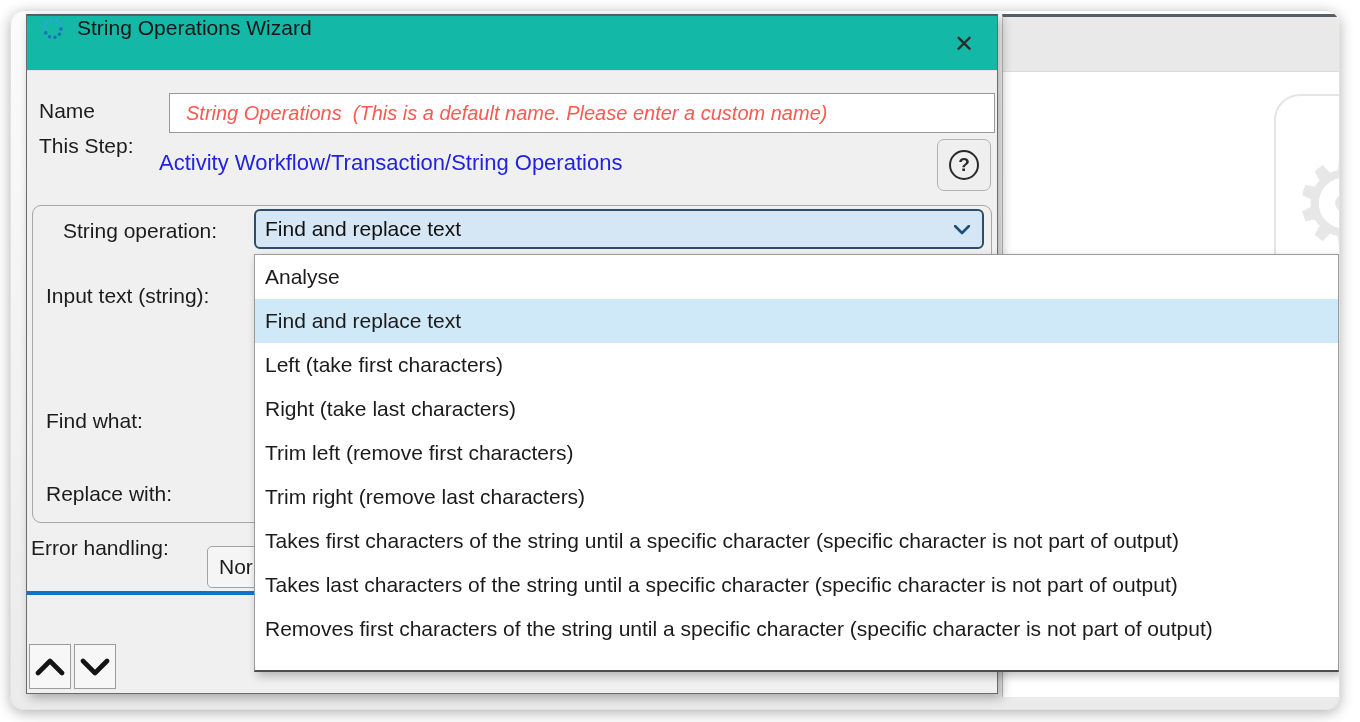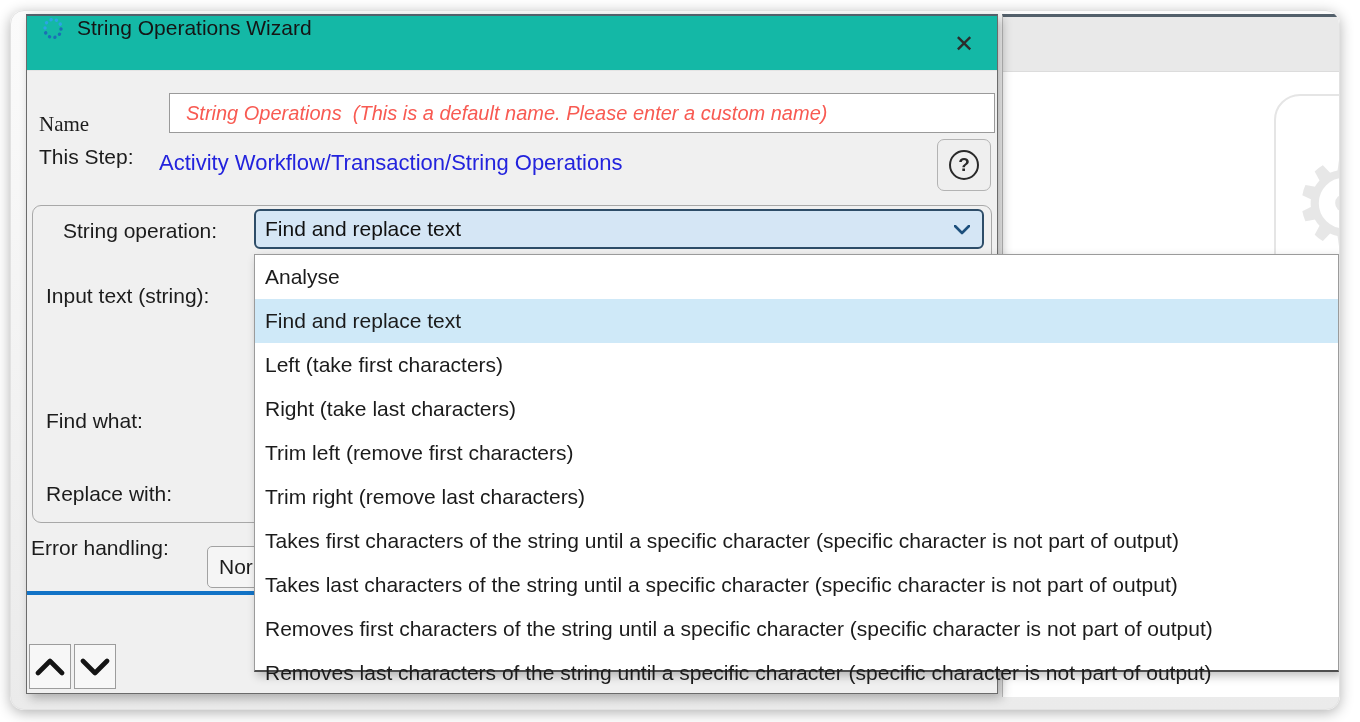--- a/index.html
+++ b/index.html
@@ -91,26 +91,26 @@
 
     <div class="titlebar">
       <svg class="app-icon" viewBox="0 0 24 24">
         <path d="M4 12 A 8 8 0 0 1 20 11" fill="none" stroke="#2aa6e4" stroke-width="3.4" stroke-linecap="round" stroke-dasharray="0.1 5.4"></path>
         <path d="M20 13 A 8 8 0 0 1 4 14" fill="none" stroke="#1b6fb5" stroke-width="3.4" stroke-linecap="round" stroke-dasharray="0.1 5.4"></path>
       </svg>
       <span class="title-text">String Operations Wizard</span>
       <span class="close-btn">✕</span>
     </div>
 
-    <span class="label" style="left:12px; top:96px;font-family:Liberation Serif, serif;">Name</span>
+    <span class="label" style="left:12px; top:83px;">Name</span>
     <div class="name-input">
       <span class="ph">String Operations  (This is a default name. Please enter a custom name)</span>
     </div>
 
-    <span class="label" style="left:12px; top:129px;">This Step:</span>
+    <span class="label" style="left:12px; top:118px;">This Step:</span>
     <span class="step-link">Activity Workflow/Transaction/String Operations</span>
 
     <div class="help-btn">
       <span class="help-circle">?</span>
     </div>
 
     <div class="groupbox"></div>
 
     <span class="label" style="left:12px; top:203px;margin-left:24px;">String operation:</span>
 
@@ -148,16 +148,15 @@
 
   <div class="item">Analyse</div>
       <div class="item selected">Find and replace text</div>
       <div class="item">Left (take first characters)</div>
       <div class="item">Right (take last characters)</div>
       <div class="item">Trim left (remove first characters)</div>
       <div class="item">Trim right (remove last characters)</div>
       <div class="item">Takes first characters of the string until a specific character (specific character is not part of output)</div>
       <div class="item">Takes last characters of the string until a specific character (specific character is not part of output)</div>
       <div class="item">Removes first characters of the string until a specific character (specific character is not part of output)</div>
-      <div class="item">Removes last characters of the string until a specific character (specific character is not part of output)</div>
     </div>
 
 </div>
 
 </body></html>

